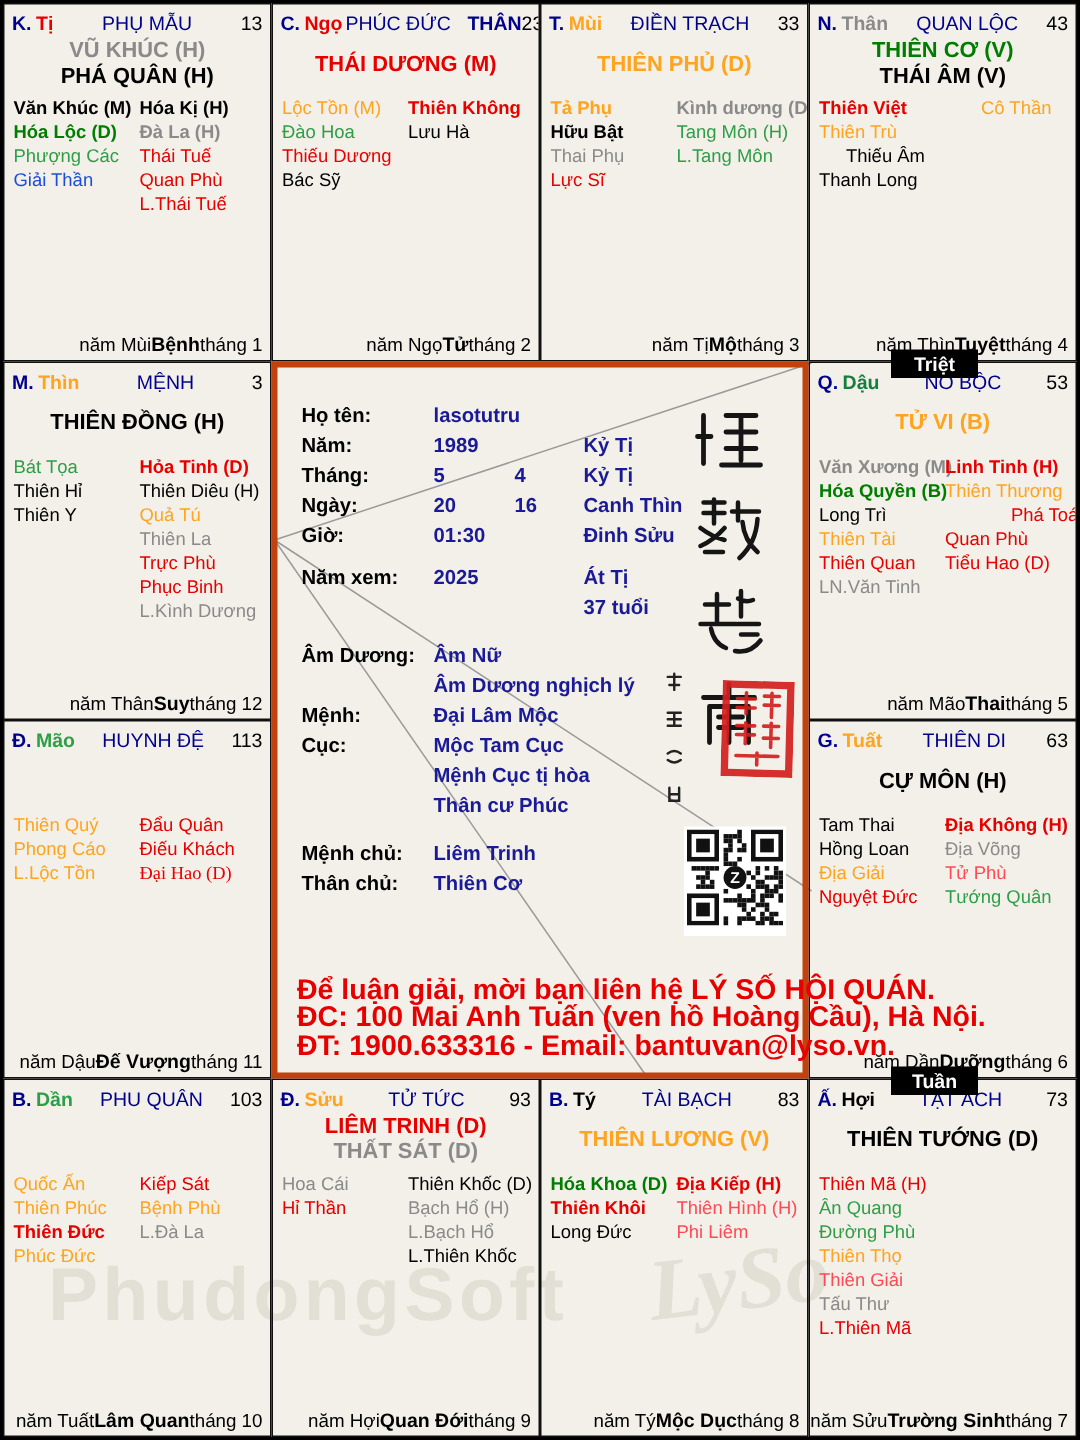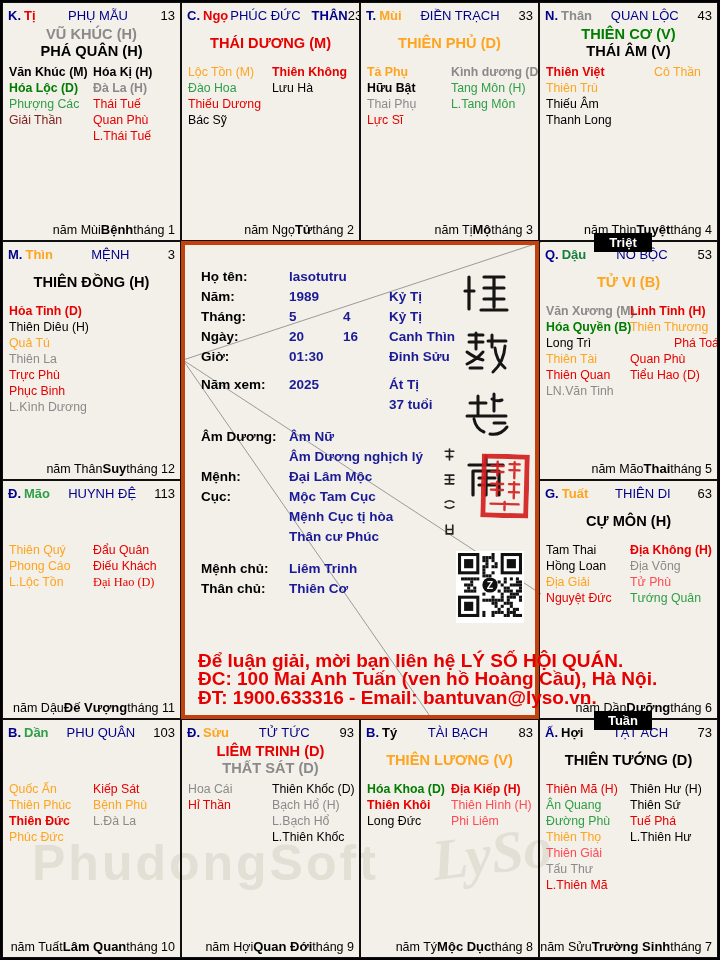--- a/index.html
+++ b/index.html
@@ -78,21 +78,21 @@
       </div>
       <div class="mains">
         <div class="star" style="color: rgb(138, 138, 138); font-weight: bold;">VŨ KHÚC (H)</div>
         <div class="star" style="color: rgb(0, 0, 0); font-weight: bold;">PHÁ QUÂN (H)</div>
       </div>
       <div class="subs">
         <div class="colL">
           <div class="star" style="color: rgb(0, 0, 0); font-weight: bold;">Văn Khúc (M)</div>
           <div class="star" style="color: rgb(0, 125, 0); font-weight: bold;">Hóa Lộc (D)</div>
           <div class="star" style="color: rgb(46, 158, 71);">Phượng Các</div>
-          <div class="star" style="color: #7f1d1d;">Giải Thần</div>
+          <div class="star" style="color: #1d4ed8;">Giải Thần</div>
         </div>
         <div class="colR">
           <div class="star" style="color: rgb(0, 0, 0); font-weight: bold;">Hóa Kị (H)</div>
           <div class="star" style="color: rgb(138, 138, 138); font-weight: bold;">Đà La (H)</div>
           <div class="star" style="color: rgb(230, 0, 0);">Thái Tuế</div>
           <div class="star" style="color: rgb(230, 0, 0);">Quan Phù</div>
           <div class="star" style="color: rgb(230, 0, 0);">L.Thái Tuế</div>
         </div>
       </div>
       <div class="cell-foot">
@@ -163,21 +163,21 @@
         <span class="num">43</span>
       </div>
       <div class="mains">
         <div class="star" style="color: rgb(0, 125, 0); font-weight: bold;">THIÊN CƠ (V)</div>
         <div class="star" style="color: rgb(0, 0, 0); font-weight: bold;">THÁI ÂM (V)</div>
       </div>
       <div class="subs">
         <div class="colL">
           <div class="star" style="color: rgb(230, 0, 0); font-weight: bold;">Thiên Việt</div>
           <div class="star" style="color: rgb(255, 164, 30);">Thiên Trù</div>
-          <div class="star" style="color: rgb(0, 0, 0);">Thiếu Âm</div>
+          <div class="star" style="color: rgb(0, 0, 0); margin-left: 18px;">Thiếu Âm</div>
           <div class="star" style="color: rgb(0, 0, 0);">Thanh Long</div>
         </div>
         <div class="colR">
           <div class="star" style="color: rgb(255, 164, 30); margin-left: 24px;">Cô Thần</div>
         </div>
       </div>
       <div class="cell-foot">
         <span>năm Thìn</span>
         <span class="van">Tuyệt</span>
         <span>tháng 4</span>
@@ -186,20 +186,25 @@
   <div class="cell" id="cell-4">
       <div class="cell-head">
         <span class="branch"><b class="stem">M.</b><b class="br" style="color: rgb(255, 164, 30);">Thìn</b></span>
         <span class="palwrap"><span class="palace">MỆNH</span></span>
         <span class="num">3</span>
       </div>
       <div class="mains">
         <div class="star" style="color: rgb(0, 0, 0); font-weight: bold;">THIÊN ĐỒNG (H)</div>
       </div>
       <div class="subs">
+        <div class="colL">
+          <div class="star" style="color: rgb(46, 158, 71);">Bát Tọa</div>
+          <div class="star" style="color: rgb(0, 0, 0);">Thiên Hỉ</div>
+          <div class="star" style="color: rgb(0, 0, 0);">Thiên Y</div>
+        </div>
         <div class="colR">
           <div class="star" style="color: rgb(230, 0, 0); font-weight: bold;">Hỏa Tinh (D)</div>
           <div class="star" style="color: rgb(0, 0, 0);">Thiên Diêu (H)</div>
           <div class="star" style="color: rgb(255, 164, 30);">Quả Tú</div>
           <div class="star" style="color: rgb(138, 138, 138);">Thiên La</div>
           <div class="star" style="color: rgb(230, 0, 0);">Trực Phù</div>
           <div class="star" style="color: rgb(230, 0, 0);">Phục Binh</div>
           <div class="star" style="color: rgb(138, 138, 138);">L.Kình Dương</div>
         </div>
       </div>
@@ -387,26 +392,20 @@
       </div>
       <div class="subs">
         <div class="colL">
           <div class="star" style="color: rgb(230, 0, 0);">Thiên Mã (H)</div>
           <div class="star" style="color: rgb(46, 158, 71);">Ân Quang</div>
           <div class="star" style="color: rgb(46, 158, 71);">Đường Phù</div>
           <div class="star" style="color: rgb(255, 164, 30);">Thiên Thọ</div>
           <div class="star" style="color: rgb(255, 74, 85);">Thiên Giải</div>
           <div class="star" style="color: rgb(138, 138, 138);">Tấu Thư</div>
           <div class="star" style="color: rgb(230, 0, 0);">L.Thiên Mã</div>
-        </div>
-        <div class="colR">
-          <div class="star" style="color: rgb(0, 0, 0);">Thiên Hư (H)</div>
-          <div class="star" style="color: rgb(0, 0, 0);">Thiên Sứ</div>
-          <div class="star" style="color: rgb(230, 0, 0);">Tuế Phá</div>
-          <div class="star" style="color: rgb(0, 0, 0);">L.Thiên Hư</div>
         </div>
       </div>
       <div class="cell-foot">
         <span>năm Sửu</span>
         <span class="van">Trường Sinh</span>
         <span>tháng 7</span>
       </div>
     </div>
 
   <div class="center">

